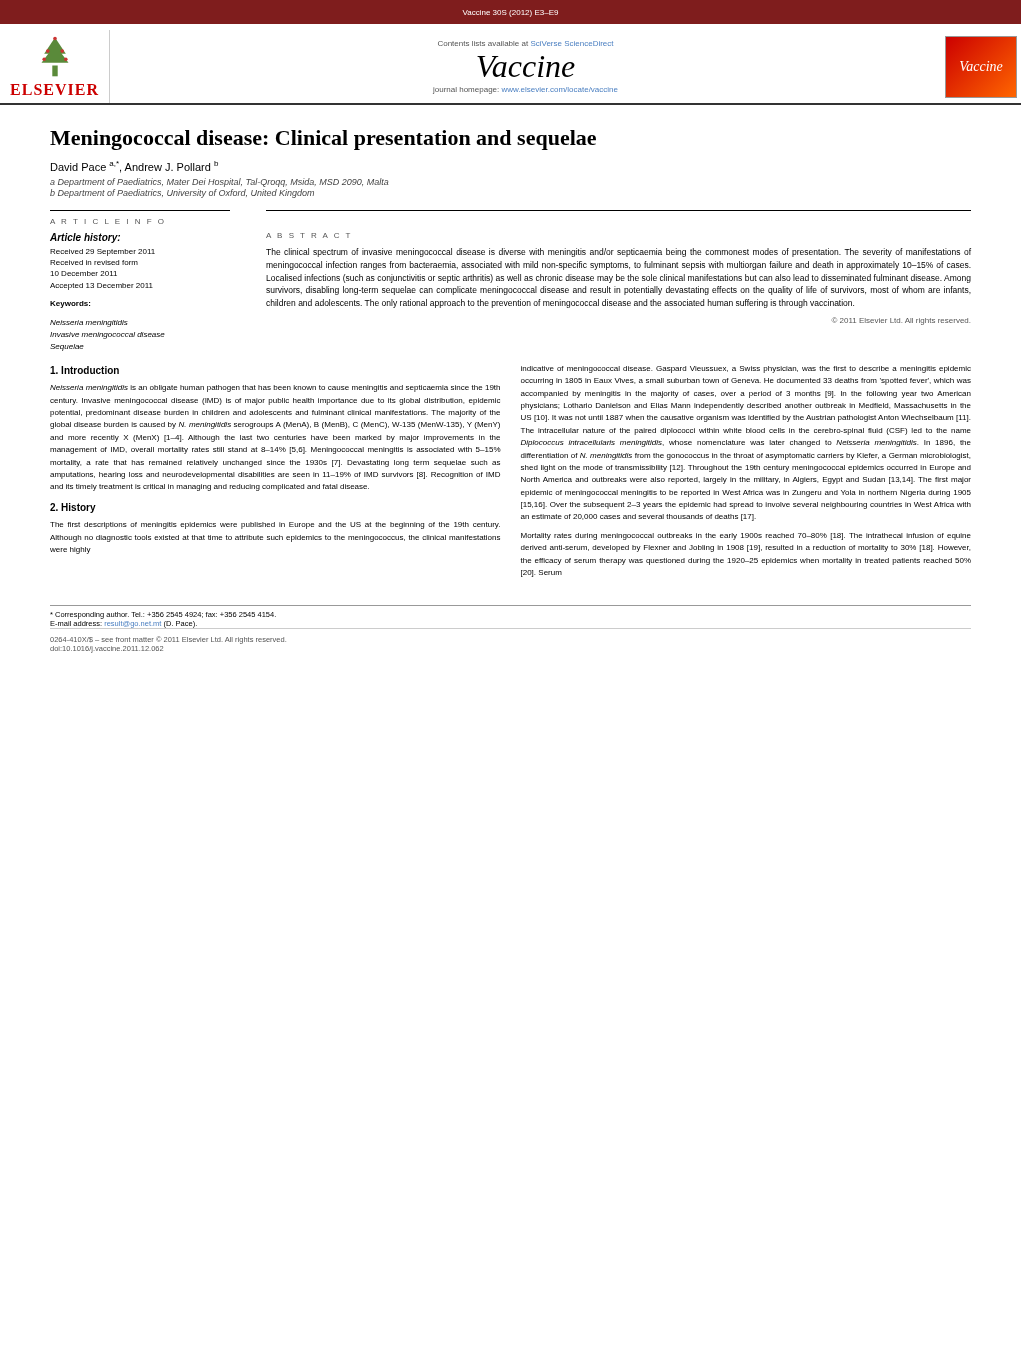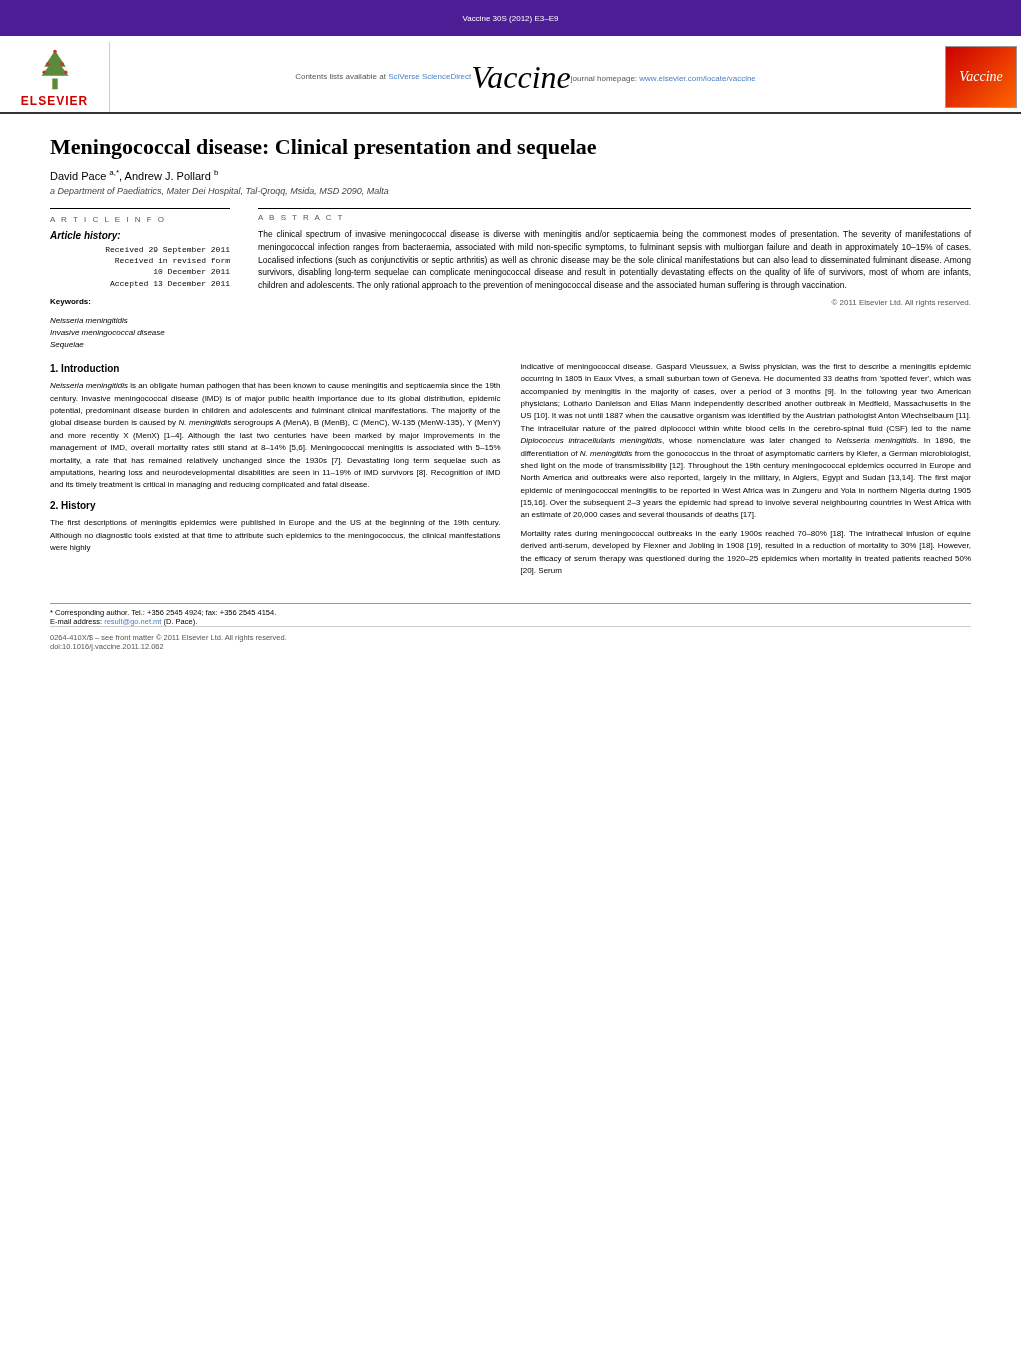--- a/index.html
+++ b/index.html
@@ -7,22 +7,22 @@
       font-family: "Times New Roman", Times, serif;
       background: #fff;
       color: #000;
       width: 1021px;
       min-height: 1351px;
       font-size: 10px;
     }
 
     
     .top-bar {
-      background: #4c1d95;
-      height: 36px;
+      background: #7f1d1d;
+      height: 24px;
       display: flex;
       align-items: center;
       justify-content: center;
     }
     .top-bar-text {
       color: #fff;
       font-size: 8px;
       font-family: Arial, sans-serif;
     }
 
@@ -42,32 +42,32 @@
       padding: 4px 8px;
       border-right: 1px solid #ccc;
     }
 
     .elsevier-tree {
       width: 60px;
       height: 45px;
     }
 
     .elsevier-label {
-      font-family: Liberation Sans, sans-serif;
-      font-size: 12px;
+      font-family: Liberation Serif, serif;
+      font-size: 16px;
       font-weight: bold;
       color: #c00;
       letter-spacing: 1px;
       margin-top: 2px;
     }
 
     .journal-center {
       flex: 1;
       display: flex;
-      flex-direction: row;
+      flex-direction: column;
       align-items: center;
       justify-content: center;
       padding: 4px 0;
     }
 
     .journal-sciverse {
       font-family: Arial, sans-serif;
       font-size: 8px;
       color: #555;
       margin-bottom: 2px;
@@ -161,21 +161,22 @@
     .left-col {
       width: 180px;
       flex-shrink: 0;
       border-top: 1px solid #000;
       padding-top: 6px;
     }
 
     .right-col {
       flex: 1;
       border-top: 1px solid #000;
-      padding-top: 4px;
+      padding-top: 20px;
+      margin-left: 8px;
     }
 
     .section-label {
       font-family: Arial, sans-serif;
       font-size: 8px;
       letter-spacing: 2px;
       text-transform: uppercase;
       color: #555;
       margin-bottom: 6px;
     }
@@ -183,25 +184,24 @@
     .article-history-title {
       font-family: Arial, sans-serif;
       font-size: 10px;
       font-style: italic;
       font-weight: bold;
       color: #000;
       margin-bottom: 3px;
     }
 
     .article-history-text {
-      font-family: Liberation Mono, monospace;
+      font-family: Liberation Sans, sans-serif;
       font-size: 8px;
       color: #000;
       line-height: 1.4;
-      text-align: right;
     }
 
     .keywords-label {
       font-family: Arial, sans-serif;
       font-size: 8px;
       font-weight: bold;
       color: #000;
       margin-top: 8px;
       margin-bottom: 9px;
     }
@@ -327,20 +327,21 @@
 <div class="main-content">
 
   <div class="article-title">Meningococcal disease: Clinical presentation and sequelae</div>
 
   <div class="authors">
     David Pace <sup>a,*</sup>, Andrew J. Pollard <sup>b</sup>
   </div>
 
   <div class="affiliations">
     <p>a Department of Paediatrics, Mater Dei Hospital, Tal-Qroqq, Msida, MSD 2090, Malta</p>
+    <p>b Department of Paediatrics, University of Oxford, United Kingdom</p>
   </div>
 
   <div class="two-col">
 
     <div class="left-col">
       <div class="section-label">A R T I C L E   I N F O</div>
 
       <div class="article-history-title">Article history:</div>
       <div class="article-history-text">Received 29 September 2011</div>
       <div class="article-history-text">Received in revised form</div>

